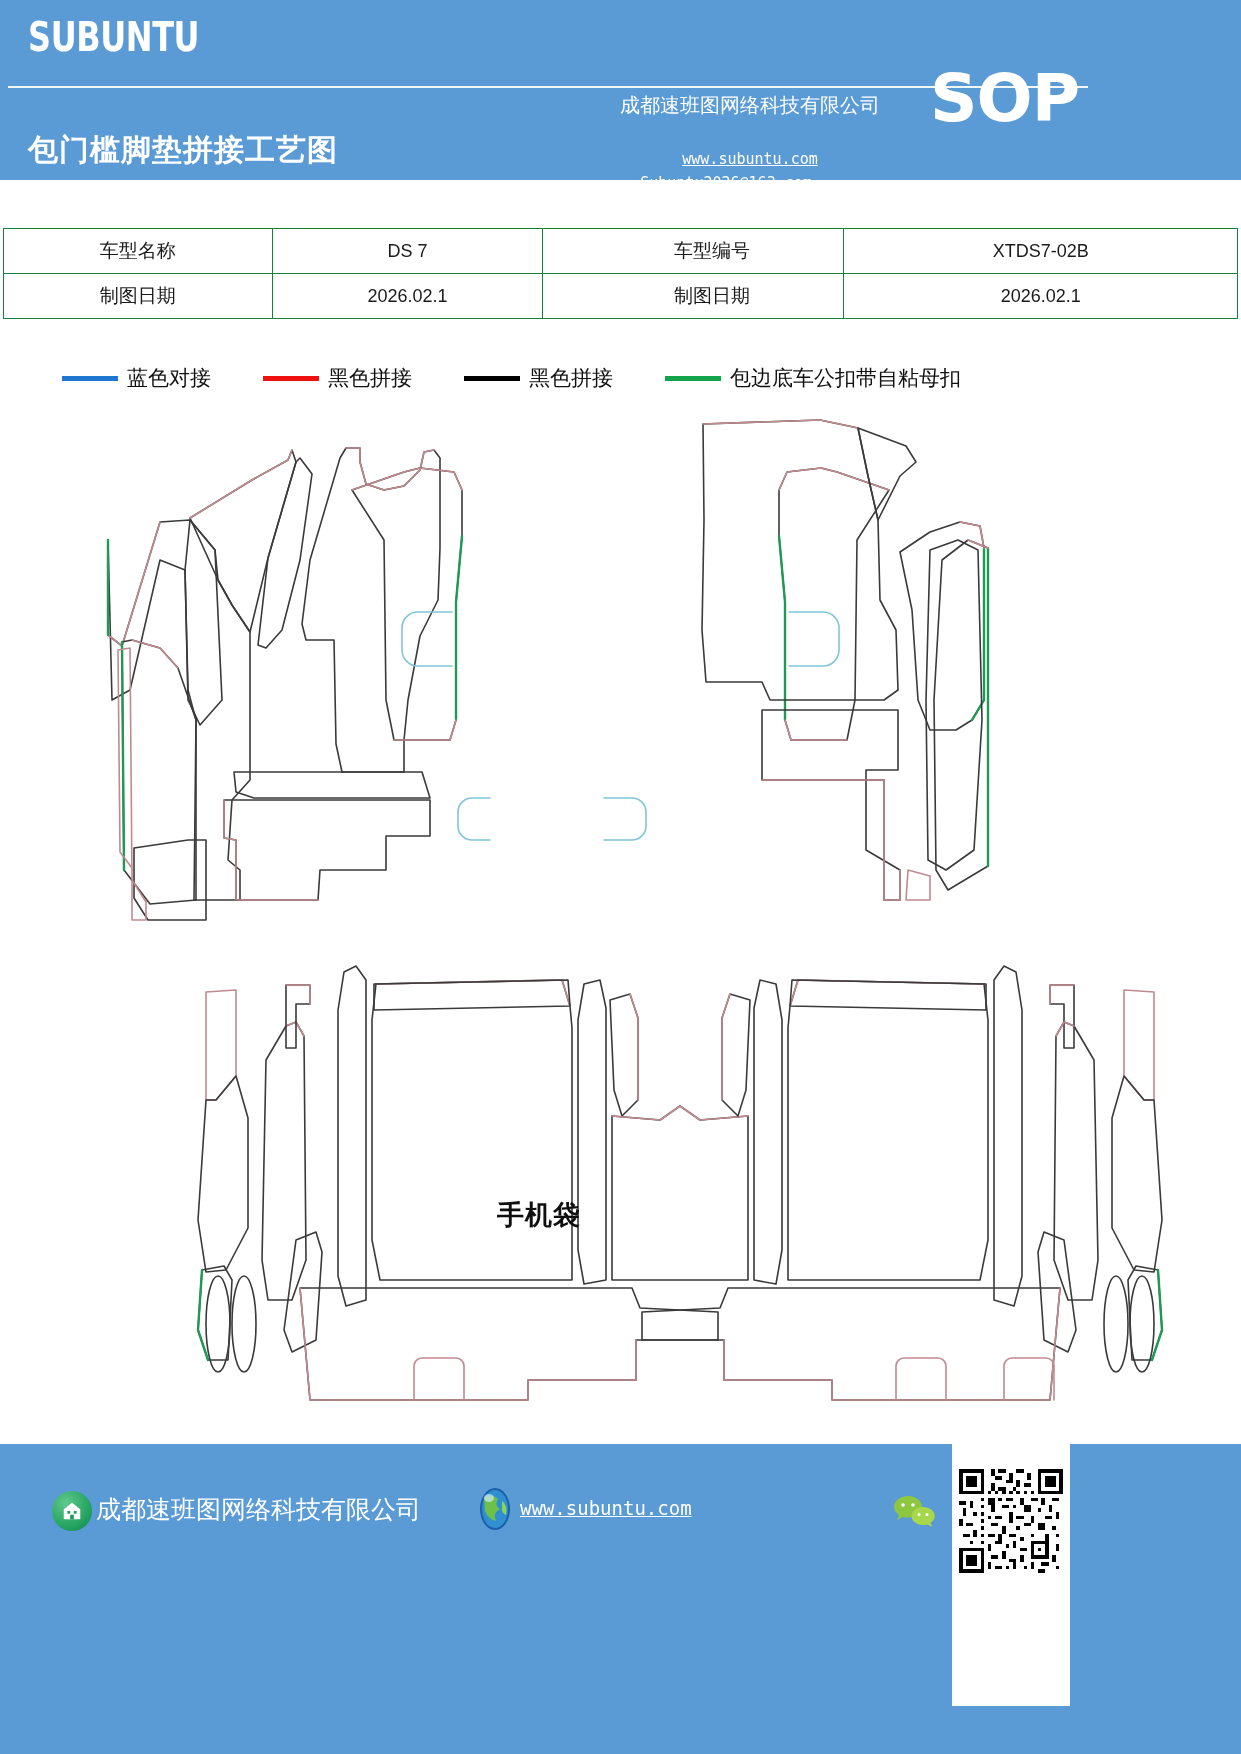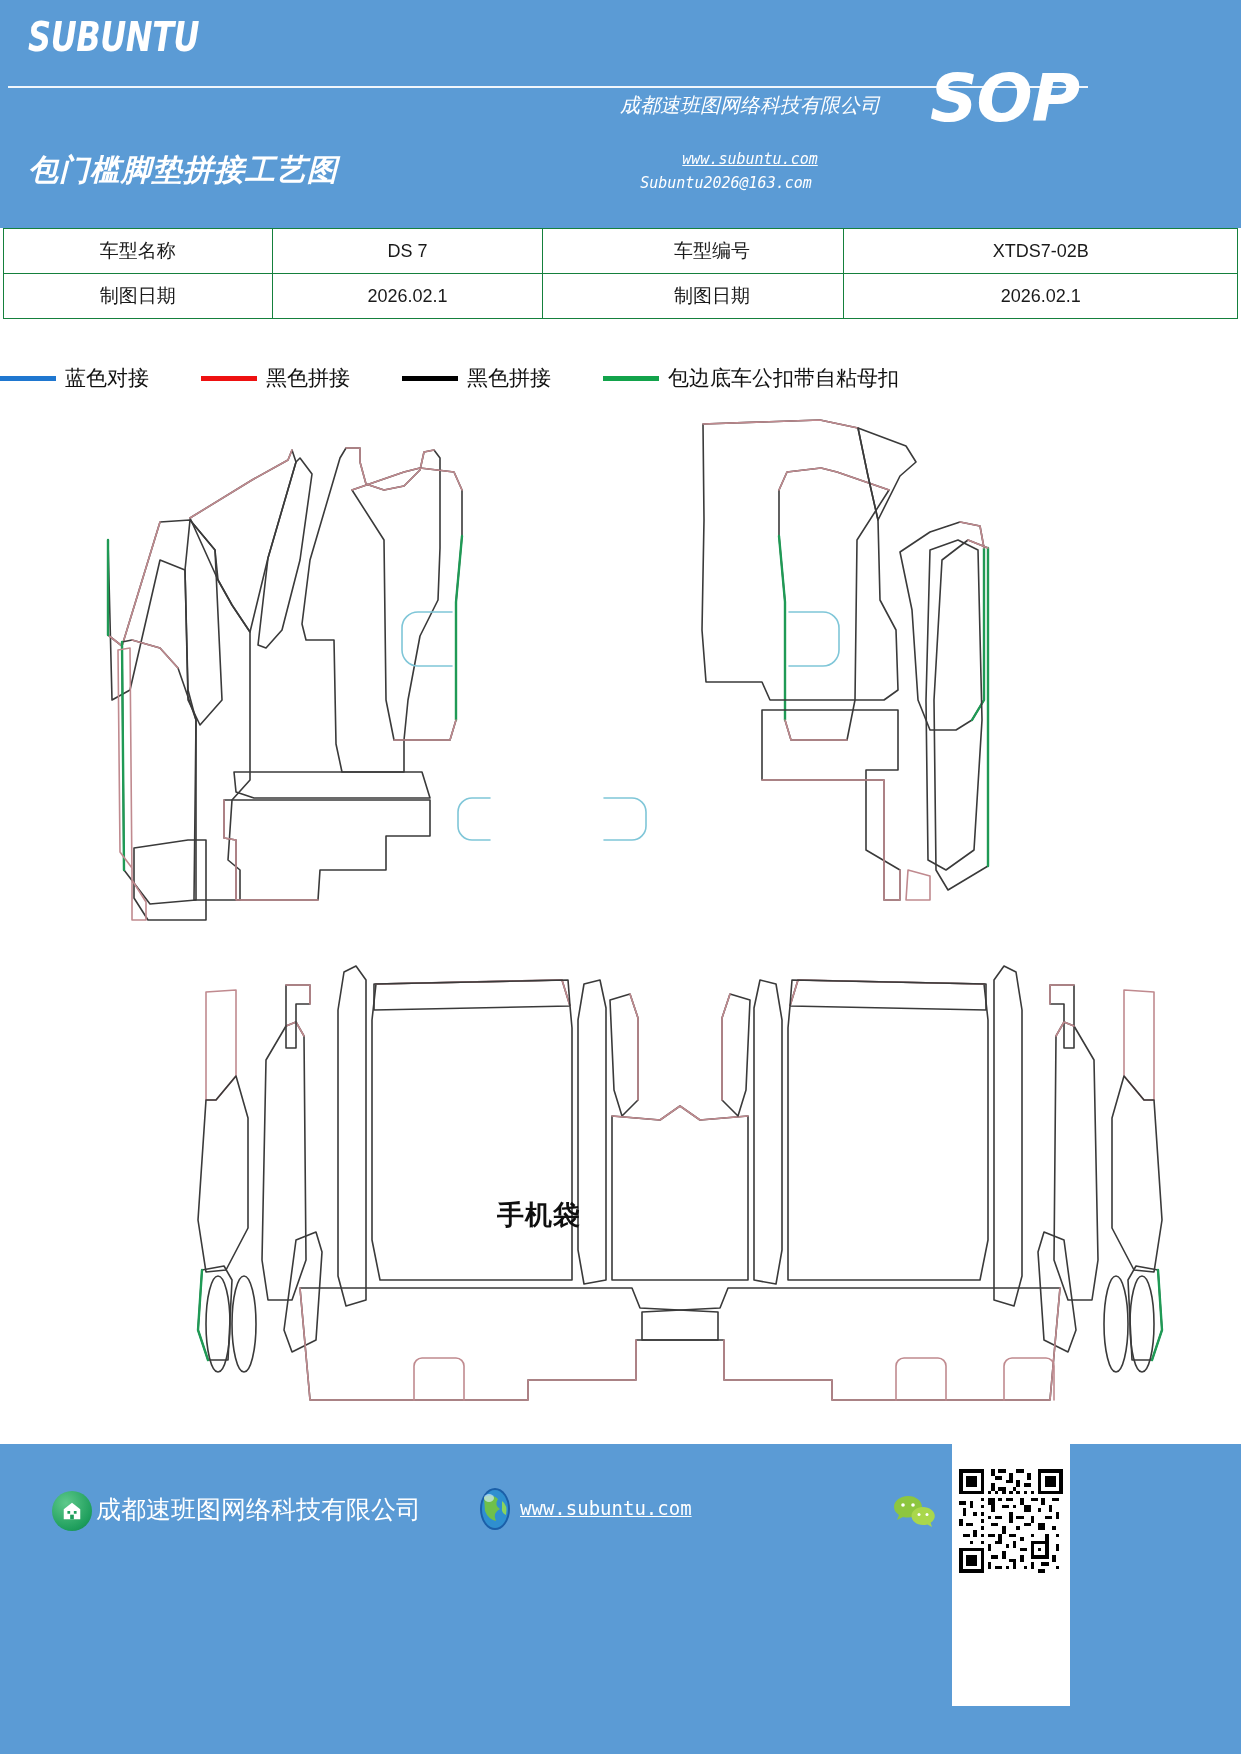--- a/index.html
+++ b/index.html
@@ -9,23 +9,22 @@
     width:1241px; height:1754px;
     background:#ffffff;
     font-family:"Liberation Sans", sans-serif;
     overflow:hidden;
     position:relative;
   }
 
   
   .header {
     position:relative;
-    width:1241px; height:228px;
+    width:1241px; height:180px;
     background:#5b9bd5;
-    font-style:italic;
   }
   .brand {
     position:absolute; left:28px; top:14px;
     font-family:"DejaVu Sans", sans-serif;
     font-weight:bold;
     font-size:40px;
     letter-spacing:-0.5px;
     color:#ffffff;
     transform:scaleX(0.80);
     transform-origin:left top;
@@ -36,21 +35,20 @@
     background:#ffffff;
     opacity:0.92;
   }
   .doc-title {
     position:absolute; left:28px; top:130px;
     font-family:"Liberation Serif", serif;
     font-weight:bold;
     font-size:30px;
     color:#ffffff;
     letter-spacing:1px;
-    margin-top:20px;
   }
   .company-cn {
     position:absolute; left:600px; top:92px;
     width:300px; text-align:center;
     font-family:"Liberation Serif", serif;
     font-size:20px; color:#ffffff;
   }
   .sop-badge {
     position:absolute; left:930px; top:60px;
     font-family:"DejaVu Sans", sans-serif;
@@ -93,20 +91,21 @@
   .info-table td.val { width:277px; font-family:"Liberation Sans", sans-serif; font-size:18px; }
   .info-table td.lbl2 { width:309px;padding-left:38px; }
   .info-table td.val2 { width:404px; font-family:"Liberation Sans", sans-serif; font-size:18px; }
 
   
   .legend {
     position:absolute; left:0; top:356px;
     width:1241px; height:44px;
     display:flex;
     align-items:center;
+    padding-left:62px;
   }
   .legend-item { display:flex; align-items:center; margin-right:52px; }
   .legend-swatch { width:56px; height:5px; margin-right:9px; }
   .legend-label {
     font-family:"Liberation Serif", serif;
     font-size:21px;
     color:#111;
     white-space:nowrap;
   }
 

